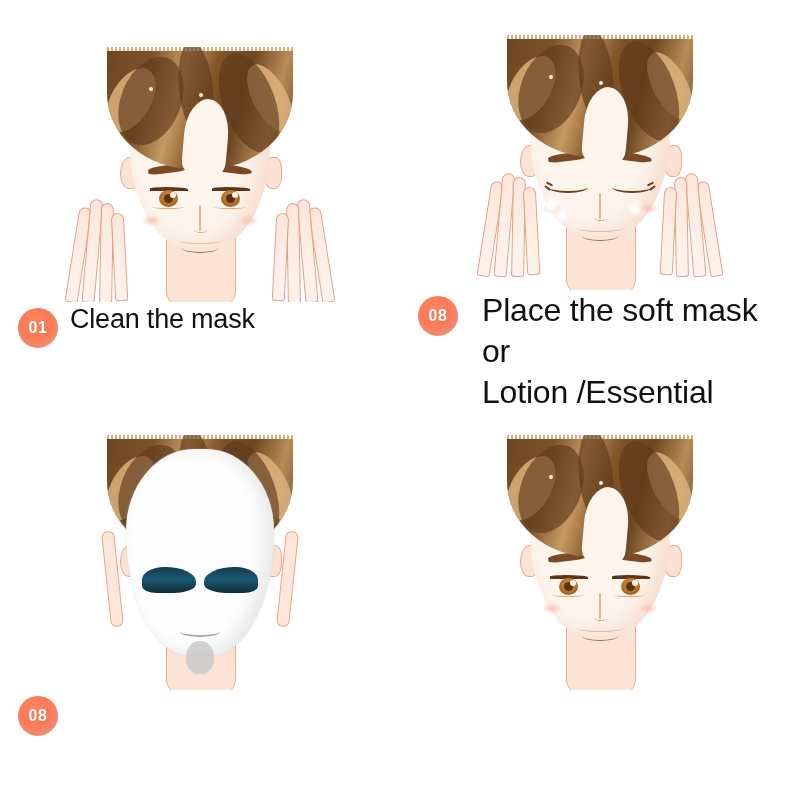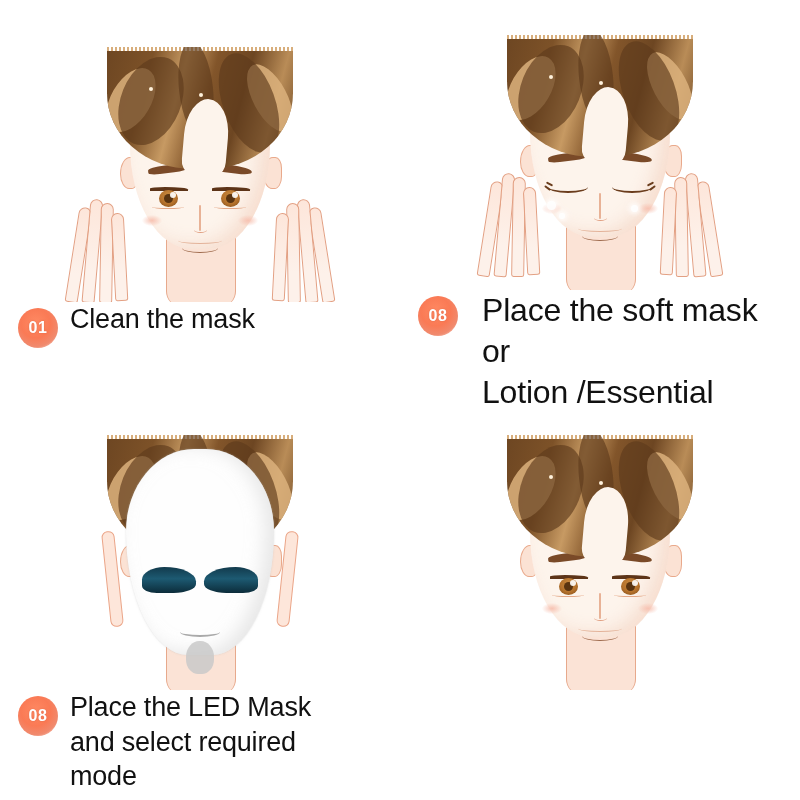--- a/index.html
+++ b/index.html
@@ -573,23 +573,20 @@
         <div class="led-mask">
           <div class="led-eye l"></div>
           <div class="led-eye r"></div>
           <div class="led-mouth-slot"></div>
           <div class="led-chin"></div>
         </div>
       </div>
     </div>
     <div class="caption">
       <div class="badge">08</div>
-      <div class="caption-text">Place the LED Mask
-and select required
-mode</div>
     </div>
   </div>
 
   <div class="step step-4">
     <div class="art">
       <div class="art-inner">
         <div class="neck"></div>
         <div class="ear l"></div>
         <div class="ear r"></div>
         <div class="face"></div>

